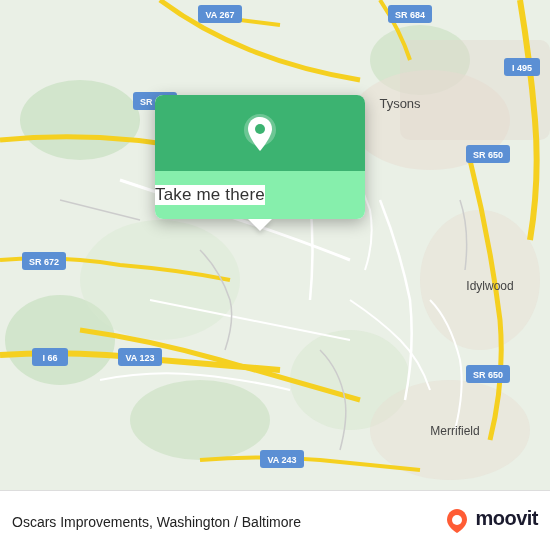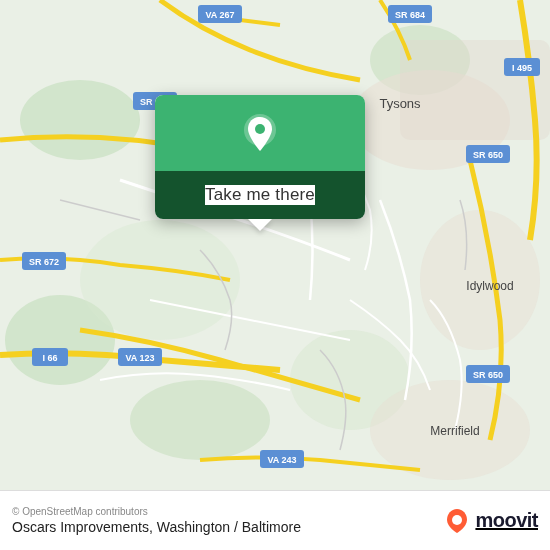--- a/index.html
+++ b/index.html
@@ -53,24 +53,23 @@
       padding: 18px 0 14px 0;
     }
 
     .location-pin {
       width: 44px;
       height: 44px;
     }
 
     .popup-button-section {
       width: 100%;
-      background: #14532d;
+      background: #86efac;
       border-radius: 0 0 8px 8px;
       display: flex;
-      justify-content: center;
       align-items: center;
       padding: 14px 0;
     }
 
     .take-me-btn {
       background: white;
       border: none;
       font-size: 17px;
       font-weight: 500;
       color: #333;
@@ -117,23 +116,21 @@
     .location-title {
       font-size: 14px;
       color: #222;
       font-weight: 400;
       margin-top: 2px;
       text-align: right;
     }
 
     .moovit-logo {
       display: flex;
-      align-items: center;
       gap: 4px;
-      text-decoration: underline;
     }
 
     .moovit-pin {
       width: 28px;
       height: 28px;
     }
 
     .moovit-text {
       font-size: 20px;
       font-weight: 700;
@@ -241,21 +238,20 @@
     </div>
     <div class="popup-button-section">
       <button class="take-me-btn">Take me there</button>
     </div>
     <div class="popup-tail"></div>
   </div>
 </div>
 
 <div id="bottom-bar">
   <div class="bottom-left">
-    <span class="copyright-text">© OpenStreetMap contributors</span>
     <span class="location-title">Oscars Improvements, Washington / Baltimore</span>
   </div>
   <div class="moovit-logo">
     <svg class="moovit-pin" viewBox="0 0 28 28" xmlns="http://www.w3.org/2000/svg">
       <path d="M14 2 C8,2 4,7 4,13 C4,20 14,26 14,26 C14,26 24,20 24,13 C24,7 20,2 14,2 Z" fill="#ff5c35"></path>
       <circle cx="14" cy="13" r="5" fill="white"></circle>
     </svg>
     <span class="moovit-text">moovit</span>
   </div>
 </div>

